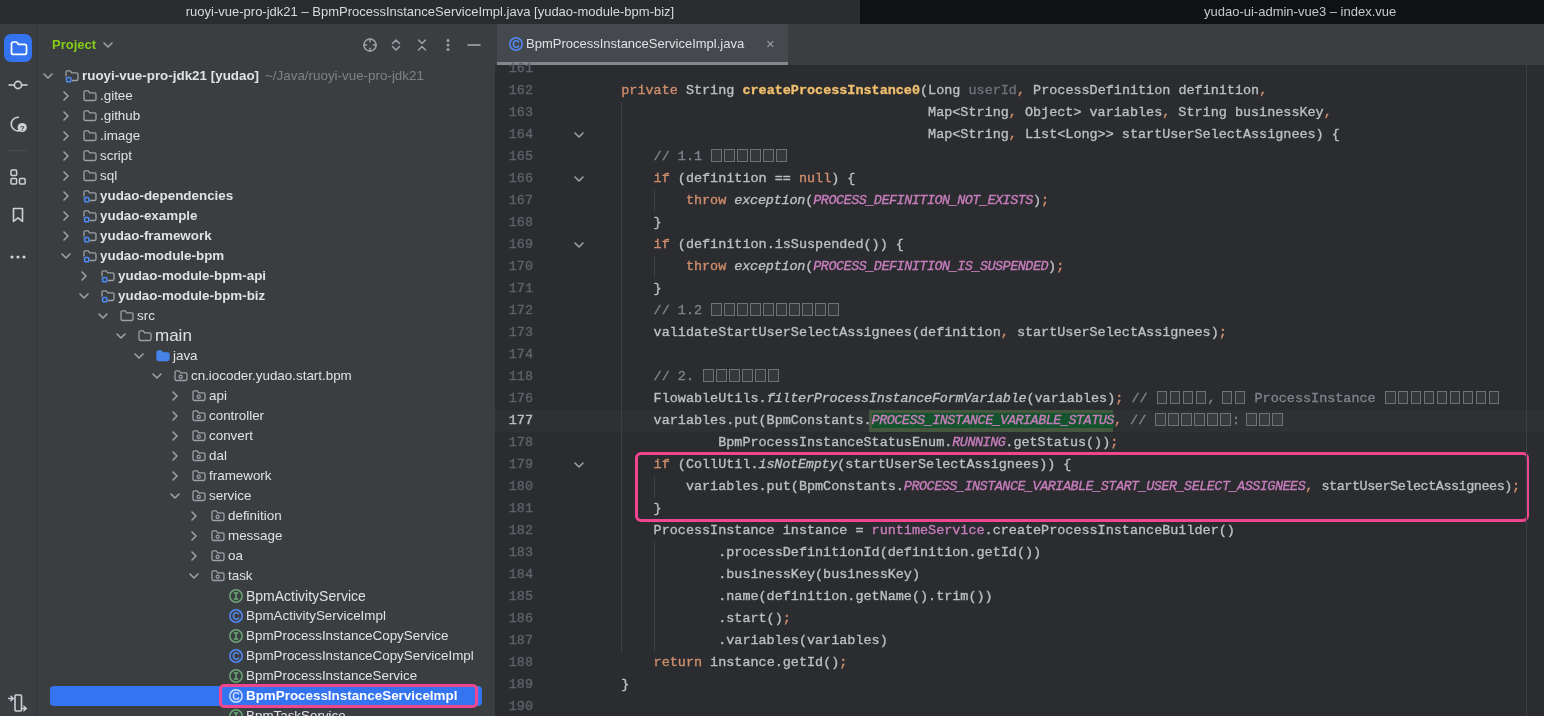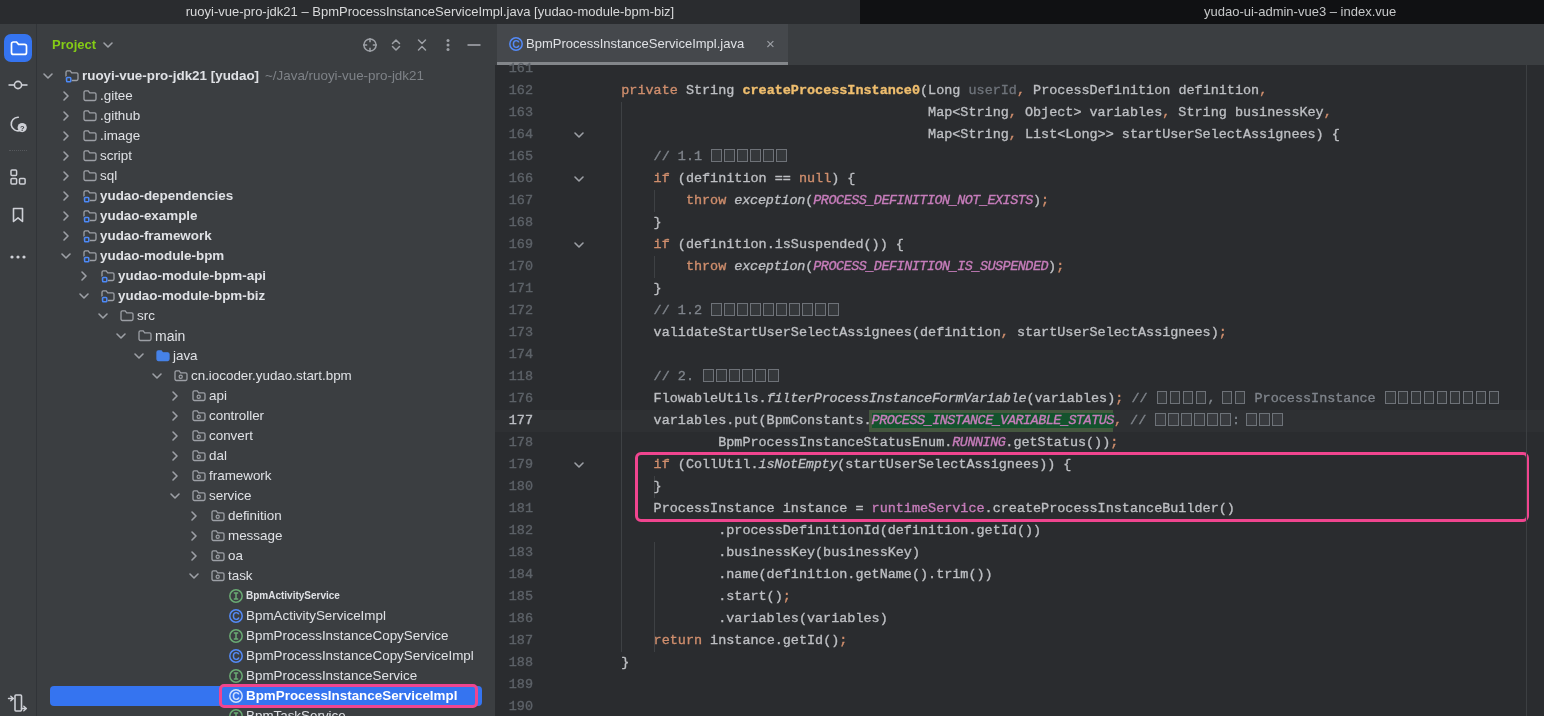--- a/index.html
+++ b/index.html
@@ -195,21 +195,21 @@
 <div style="position:absolute;left:118.6px;top:308px;width:16px;height:16px;"><svg width="16" height="16" viewBox="0 0 16 16">
       <path d="M2 4.3 a1.4 1.4 0 0 1 1.4-1.4 h2.8 l1.5 1.9 h4.9 a1.4 1.4 0 0 1 1.4 1.4 v4.9 a1.4 1.4 0 0 1 -1.4 1.4 h-9.2 a1.4 1.4 0 0 1 -1.4-1.4 z" fill="none" stroke="#9da0a6" stroke-width="1.3"></path>
     </svg></div>
 <div style="position:absolute;left:137px;top:306px;height:20px;line-height:20px;font-size:13.4px;color:#dfe1e5;font-weight:normal;white-space:nowrap">src</div>
 <div style="position:absolute;left:112.8px;top:328px;width:16px;height:16px;"><svg width="16" height="16" viewBox="0 0 16 16">
       <path d="M4 6 L8 10 L12 6" fill="none" stroke="#9da0a6" stroke-width="1.6" stroke-linecap="round" stroke-linejoin="round"></path>
     </svg></div>
 <div style="position:absolute;left:136.8px;top:328px;width:16px;height:16px;"><svg width="16" height="16" viewBox="0 0 16 16">
       <path d="M2 4.3 a1.4 1.4 0 0 1 1.4-1.4 h2.8 l1.5 1.9 h4.9 a1.4 1.4 0 0 1 1.4 1.4 v4.9 a1.4 1.4 0 0 1 -1.4 1.4 h-9.2 a1.4 1.4 0 0 1 -1.4-1.4 z" fill="none" stroke="#9da0a6" stroke-width="1.3"></path>
     </svg></div>
-<div style="position:absolute;left:155px;top:326px;height:20px;line-height:20px;font-size:14px;color:#dfe1e5;font-weight:normal;white-space:nowrap">main</div>
+<div style="position:absolute;left:155px;top:326px;height:20px;line-height:20px;font-size:17px;color:#dfe1e5;font-weight:normal;white-space:nowrap">main</div>
 <div style="position:absolute;left:131px;top:348px;width:16px;height:16px;"><svg width="16" height="16" viewBox="0 0 16 16">
       <path d="M4 6 L8 10 L12 6" fill="none" stroke="#9da0a6" stroke-width="1.6" stroke-linecap="round" stroke-linejoin="round"></path>
     </svg></div>
 <div style="position:absolute;left:155px;top:348px;width:16px;height:16px;"><svg width="16" height="16" viewBox="0 0 16 16">
       <path d="M2 4.3 a1.4 1.4 0 0 1 1.4-1.4 h2.8 l1.5 1.9 h4.9 a1.4 1.4 0 0 1 1.4 1.4 v4.9 a1.4 1.4 0 0 1 -1.4 1.4 h-9.2 a1.4 1.4 0 0 1 -1.4-1.4 z" fill="#4682e8" stroke="#4682e8" stroke-width="1.3"></path>
     </svg></div>
 <div style="position:absolute;left:173px;top:346px;height:20px;line-height:20px;font-size:13.4px;color:#dfe1e5;font-weight:normal;white-space:nowrap">java</div>
 <div style="position:absolute;left:149.2px;top:368px;width:16px;height:16px;"><svg width="16" height="16" viewBox="0 0 16 16">
       <path d="M4 6 L8 10 L12 6" fill="none" stroke="#9da0a6" stroke-width="1.6" stroke-linecap="round" stroke-linejoin="round"></path>
     </svg></div>
@@ -295,21 +295,21 @@
     </svg></div>
 <div style="position:absolute;left:209.6px;top:568px;width:16px;height:16px;"><svg width="16" height="16" viewBox="0 0 16 16">
       <path d="M2 4.3 a1.4 1.4 0 0 1 1.4-1.4 h2.8 l1.5 1.9 h4.9 a1.4 1.4 0 0 1 1.4 1.4 v4.9 a1.4 1.4 0 0 1 -1.4 1.4 h-9.2 a1.4 1.4 0 0 1 -1.4-1.4 z" fill="none" stroke="#9da0a6" stroke-width="1.3"></path>
       <circle cx="7.7" cy="8.8" r="1.6" fill="#3b3e41" stroke="#9da0a6" stroke-width="1.2"></circle>
     </svg></div>
 <div style="position:absolute;left:228px;top:566px;height:20px;line-height:20px;font-size:13.4px;color:#dfe1e5;font-weight:normal;white-space:nowrap">task</div>
 <div style="position:absolute;left:227.8px;top:588px;width:16px;height:16px;"><svg width="16" height="16" viewBox="0 0 16 16">
       <circle cx="8" cy="8" r="6.2" fill="none" stroke="#6aab73" stroke-width="1.5"></circle>
       <path d="M5.8 4.9 h4.4 M8 4.9 v6.2 M5.8 11.1 h4.4" fill="none" stroke="#6aab73" stroke-width="1.5"></path>
     </svg></div>
-<div style="position:absolute;left:246px;top:586px;height:20px;line-height:20px;font-size:10px;color:#dfe1e5;font-weight:bold;white-space:nowrap">BpmActivityService</div>
+<div style="position:absolute;left:246px;top:586px;height:20px;line-height:20px;font-size:14px;color:#dfe1e5;font-weight:normal;white-space:nowrap">BpmActivityService</div>
 <div style="position:absolute;left:227.8px;top:608px;width:16px;height:16px;"><svg width="16" height="16" viewBox="0 0 16 16">
       <circle cx="8" cy="8" r="6.2" fill="none" stroke="#548af7" stroke-width="1.5"></circle>
       <text x="8" y="11.8" font-family="Liberation Sans" font-size="10.5" font-weight="bold" fill="#548af7" text-anchor="middle">C</text>
     </svg></div>
 <div style="position:absolute;left:246px;top:606px;height:20px;line-height:20px;font-size:13.4px;color:#dfe1e5;font-weight:normal;white-space:nowrap">BpmActivityServiceImpl</div>
 <div style="position:absolute;left:227.8px;top:628px;width:16px;height:16px;"><svg width="16" height="16" viewBox="0 0 16 16">
       <circle cx="8" cy="8" r="6.2" fill="none" stroke="#6aab73" stroke-width="1.5"></circle>
       <path d="M5.8 4.9 h4.4 M8 4.9 v6.2 M5.8 11.1 h4.4" fill="none" stroke="#6aab73" stroke-width="1.5"></path>
     </svg></div>
 <div style="position:absolute;left:246px;top:626px;height:20px;line-height:20px;font-size:13.4px;color:#dfe1e5;font-weight:normal;white-space:nowrap">BpmProcessInstanceCopyService</div>
@@ -387,20 +387,21 @@
     <div class="cl">            <span class="k">throw</span> <span class="i">exception</span>(<span class="c">PROCESS_DEFINITION_IS_SUSPENDED</span>)<span class="k">;</span></div>
     <div class="cl">        }</div>
     <div class="cl">        <span class="g">// 1.2 </span><span class="g"><span class="z"></span><span class="z"></span><span class="z"></span><span class="z"></span><span class="z"></span><span class="z"></span><span class="z"></span><span class="z"></span><span class="z"></span><span class="z"></span></span></div>
     <div class="cl">        validateStartUserSelectAssignees(definition<span class="k">,</span> startUserSelectAssignees)<span class="k">;</span></div>
     <div class="cl"></div>
     <div class="cl">        <span class="g">// 2. </span><span class="g"><span class="z"></span><span class="z"></span><span class="z"></span><span class="z"></span><span class="z"></span><span class="z"></span></span></div>
     <div class="cl">        FlowableUtils.<span class="i">filterProcessInstanceFormVariable</span>(variables)<span class="k">;</span> <span class="g">// </span><span class="g"><span class="z"></span><span class="z"></span><span class="z"></span><span class="z"></span><span class="zp">,</span><span class="z"></span><span class="z"></span> ProcessInstance <span class="z"></span><span class="z"></span><span class="z"></span><span class="z"></span><span class="z"></span><span class="z"></span><span class="z"></span><span class="z"></span><span class="z"></span></span></div>
     <div class="cl">        variables.put(BpmConstants.<span class="hl"><span class="c">PROCESS_INSTANCE_VARIABLE_STATUS</span></span><span class="k">,</span> <span class="g">// </span><span class="g"><span class="z"></span><span class="z"></span><span class="z"></span><span class="z"></span><span class="z"></span><span class="z"></span><span class="zp">:</span><span class="z"></span><span class="z"></span><span class="z"></span></span></div>
     <div class="cl">                BpmProcessInstanceStatusEnum.<span class="c">RUNNING</span>.getStatus())<span class="k">;</span></div>
     <div class="cl">        <span class="k">if</span> (CollUtil.<span class="i">isNotEmpty</span>(startUserSelectAssignees)) {</div>
+    <div class="cl">            variables.put(BpmConstants.<span class="c">PROCESS_INSTANCE_VARIABLE_START_USER_SELECT_ASSIGNEES</span><span class="k">,</span> <span class="t">startUserSelectAssignees)</span><span class="k">;</span></div>
     <div class="cl">        }</div>
     <div class="cl">        ProcessInstance instance = <span class="f">runtimeService</span>.createProcessInstanceBuilder()</div>
     <div class="cl">                .processDefinitionId(definition.getId())</div>
     <div class="cl">                .businessKey(businessKey)</div>
     <div class="cl">                .name(definition.getName().trim())</div>
     <div class="cl">                .start()<span class="k">;</span></div>
     <div class="cl">                .variables(variables)</div>
     <div class="cl">        <span class="k">return</span> instance.getId()<span class="k">;</span></div>
     <div class="cl">    }</div>
     <div class="cl"></div>

